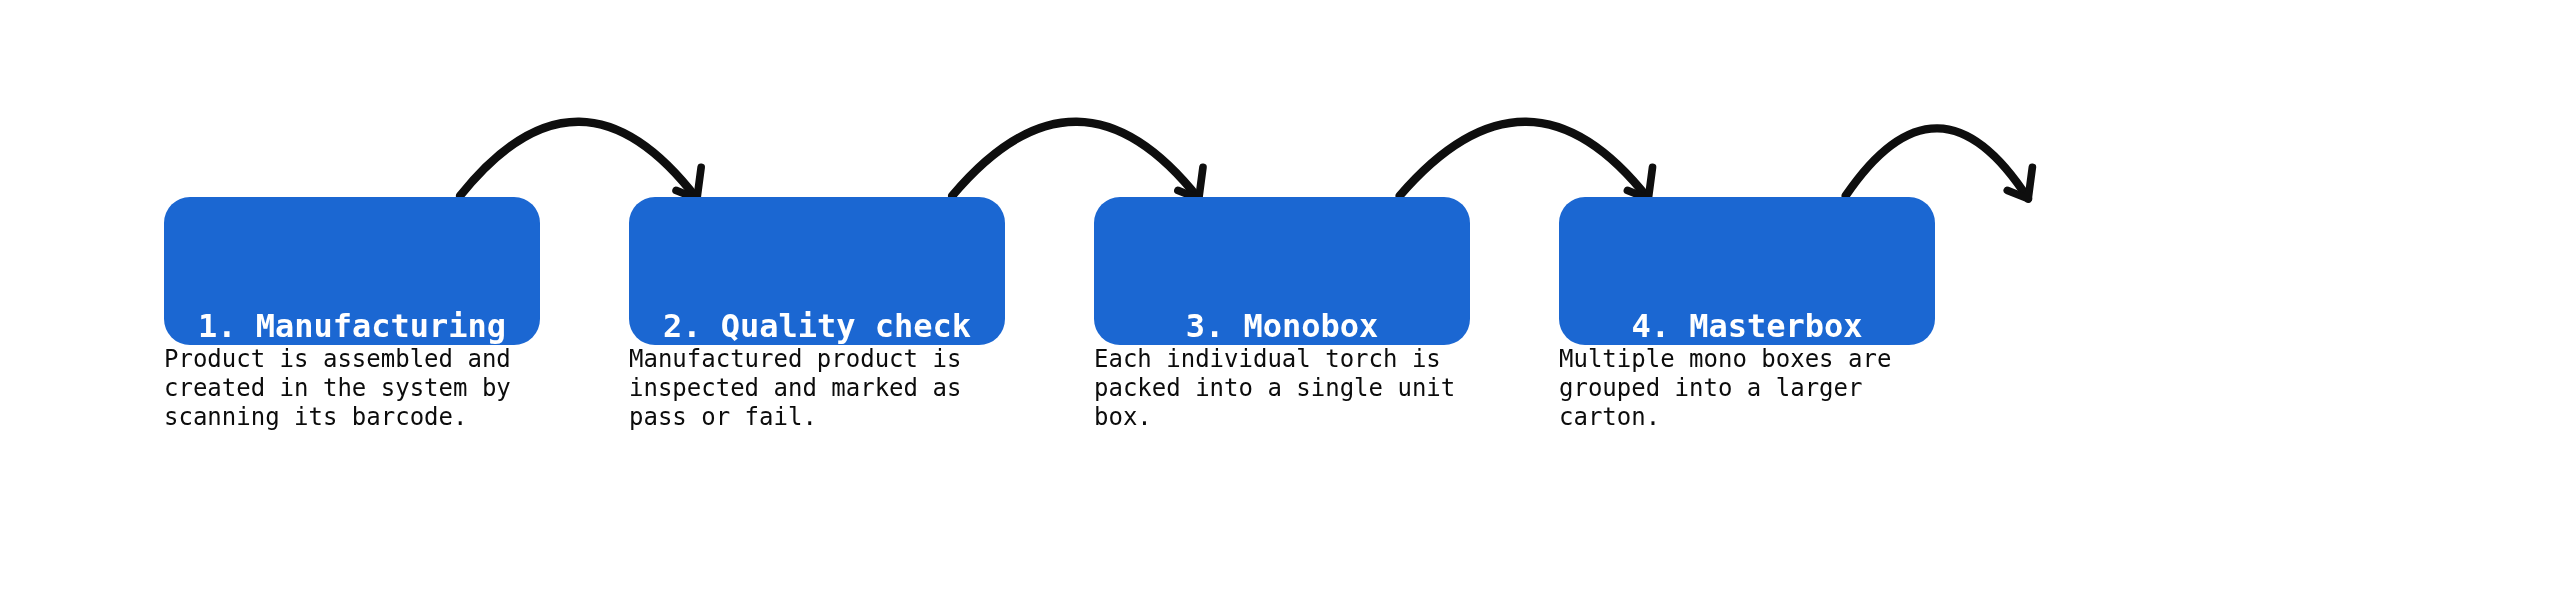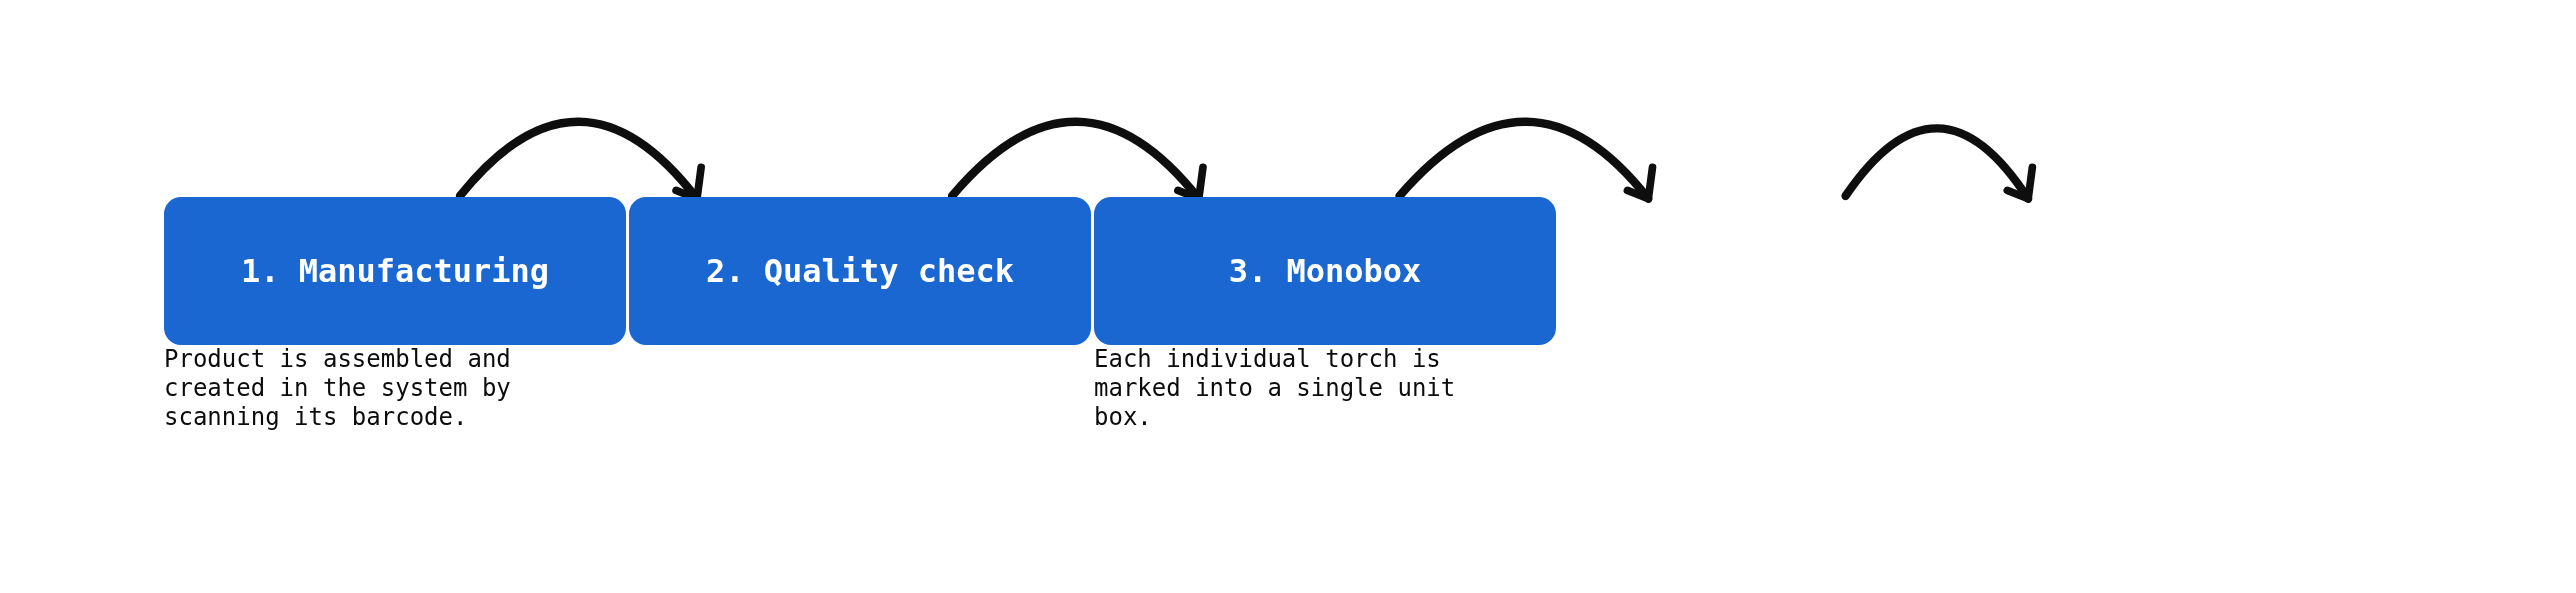--- a/index.html
+++ b/index.html
@@ -40,26 +40,26 @@
     top: 197px;
     display: flex;
     gap: 74px;
   }
   .step {
     width: 391px;
     display: flex;
     flex-direction: column;
   }
   .step-box {
-    width: 462px;
+    width: 376px;
     height: 148px;
     background: var(--box-color, #1b67d2);
-    border-radius: 17px;
+    border-radius: 26px;
     display: flex;
-    align-items: center;
+    align-items: flex-end;
     justify-content: center;
   }
   .step-label {
     color: var(--box-text-color, #ffffff);
     font-size: 32px;
     font-weight: 700;
     white-space: nowrap;
   }
   .step-desc {
     color: var(--desc-color, #0c0c0c);
@@ -100,28 +100,39 @@
       </div>
       <div class="step-desc">Product is assembled and
 created in the system by
 scanning its barcode.</div>
     </div>
 
     <div class="step">
       <div class="step-box">
         <span class="step-label">2. Quality check</span>
       </div>
+      <div class="step-desc">Manufactured product is
+inspected and marked as
+pass or fail.</div>
     </div>
 
     <div class="step">
       <div class="step-box">
         <span class="step-label">3. Monobox</span>
       </div>
       <div class="step-desc">Each individual torch is
-marked into a single unit
+packed into a single unit
 box.</div>
     </div>
 
+    <div class="step">
+      <div class="step-box">
+        <span class="step-label">4. Masterbox</span>
+      </div>
+      <div class="step-desc">Multiple mono boxes are
+grouped into a larger
+carton.</div>
+    </div>
 
 
   </div>
 </div>
 
 
 </body></html>

